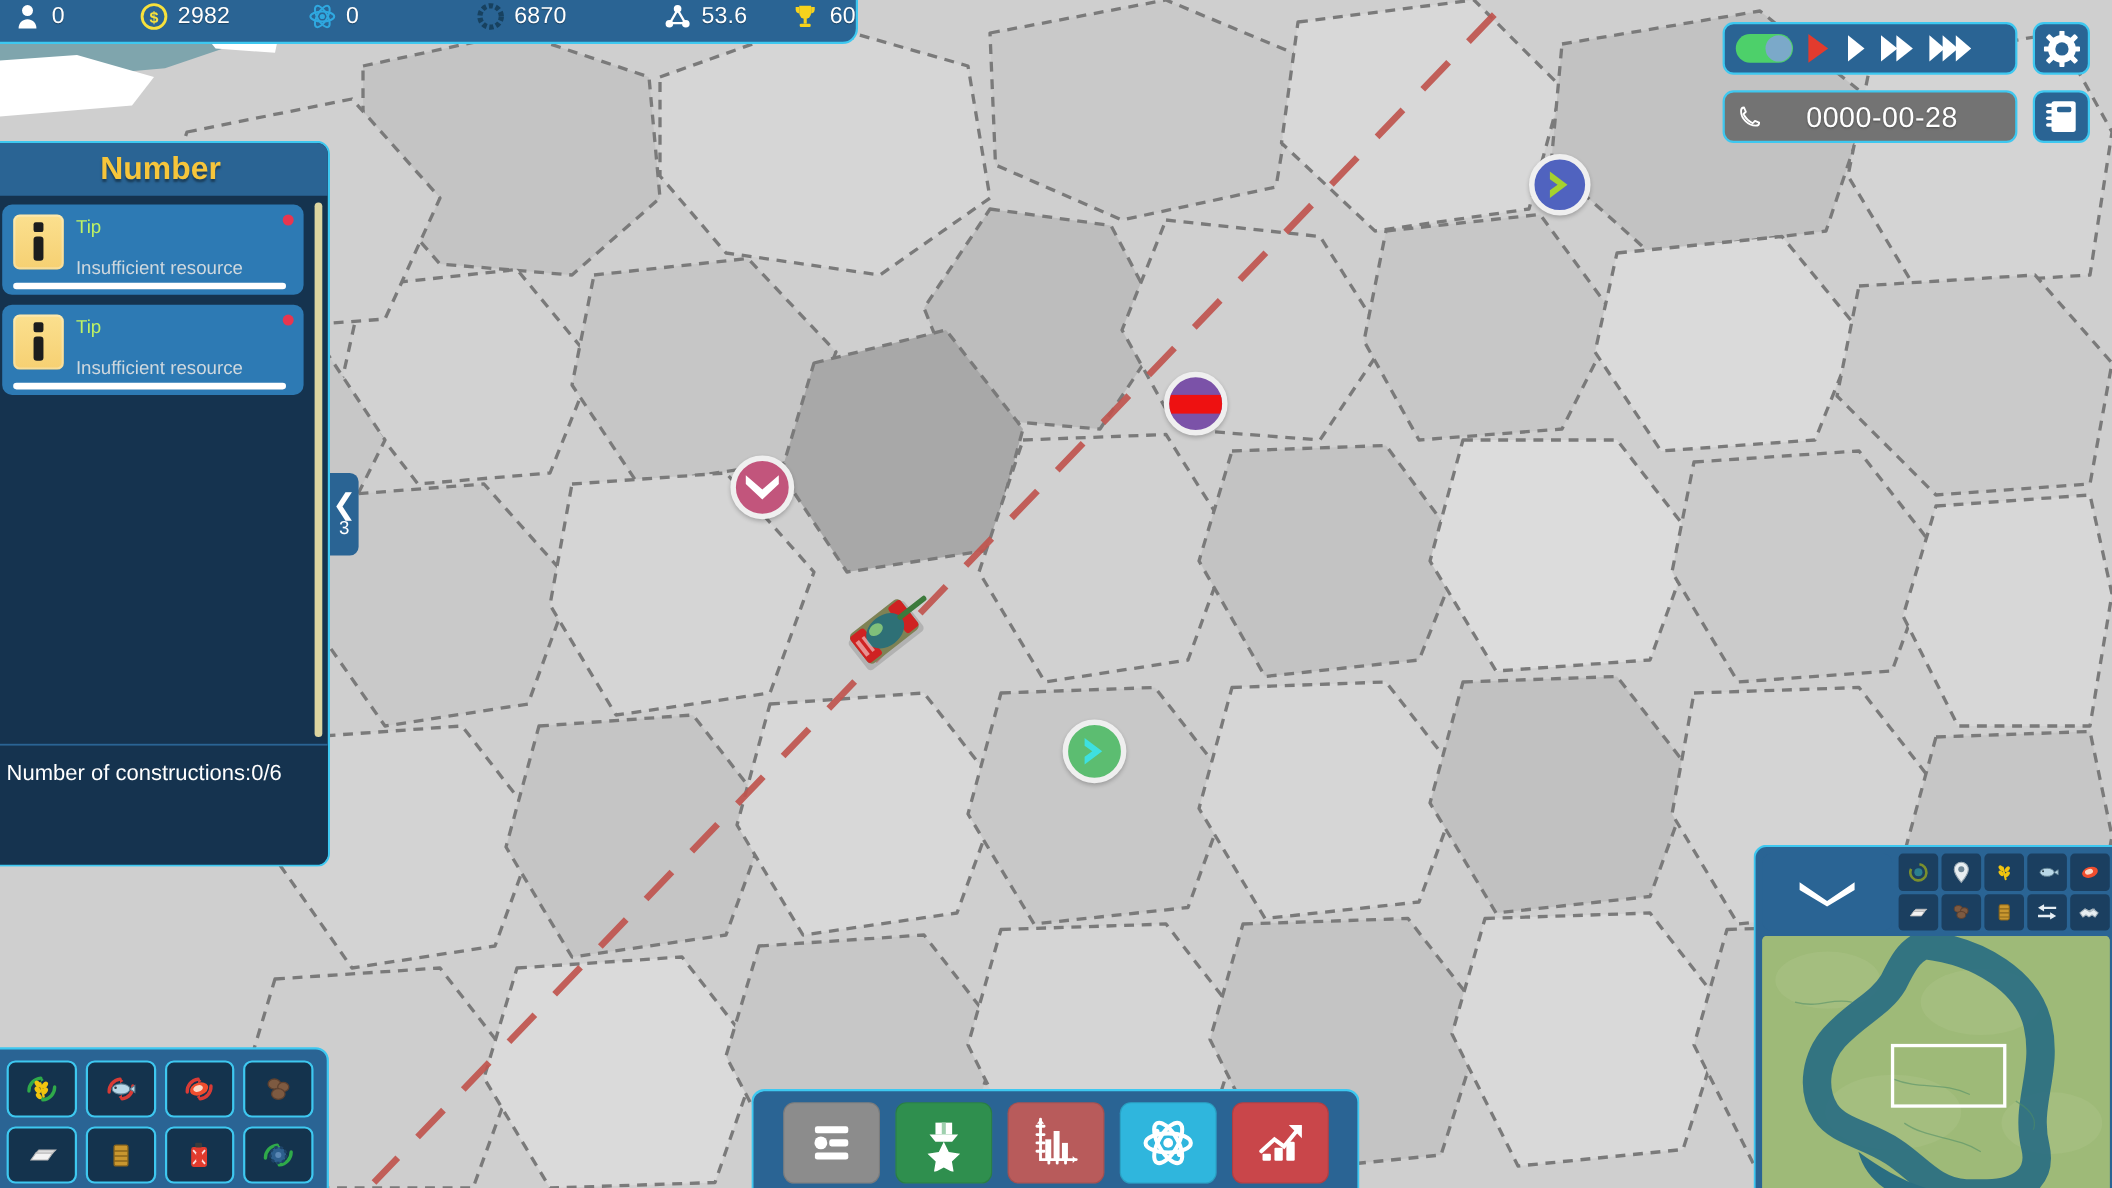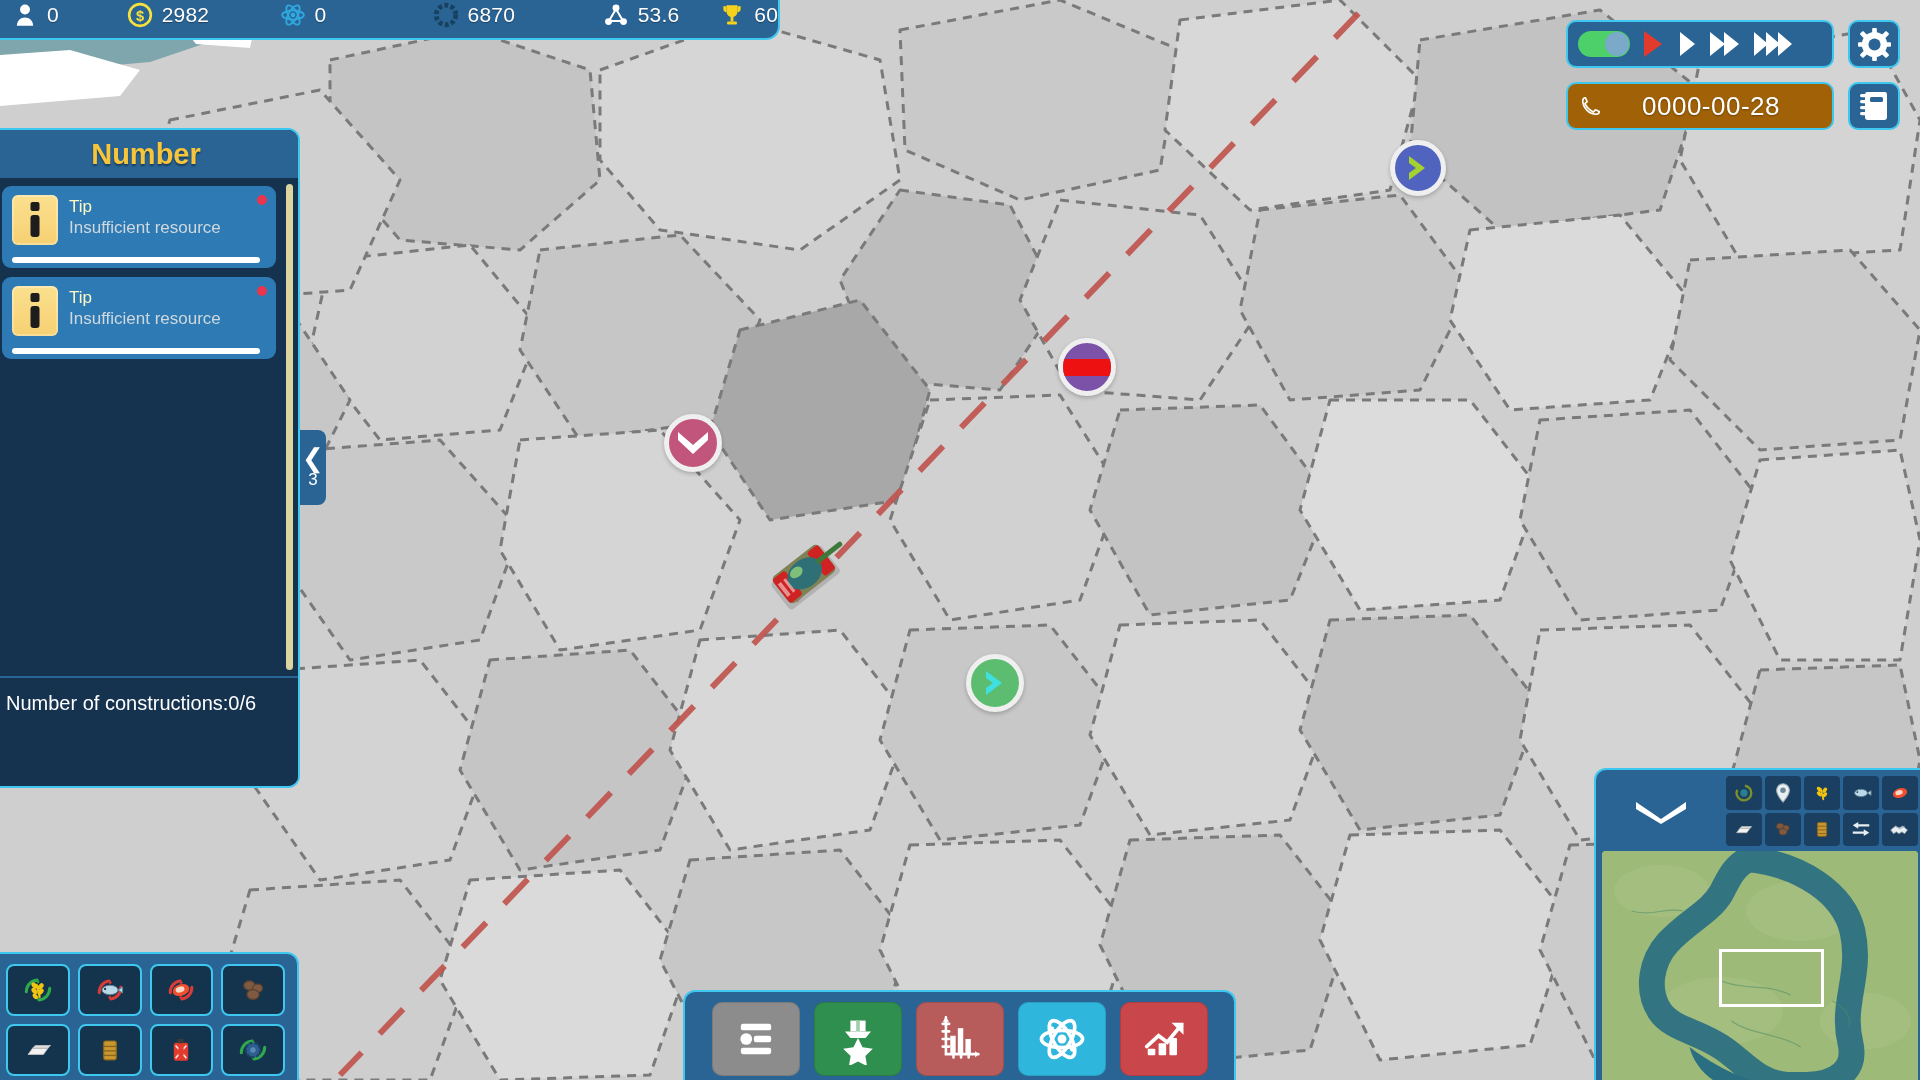--- a/index.html
+++ b/index.html
@@ -73,22 +73,22 @@
   }
   .msg-icon .dot {
     position:absolute; left:50%; top:7px; transform:translateX(-50%);
     width:9px; height:9px; border-radius:2px; background:#1d1d1d;
   }
   .msg-icon .bar {
     position:absolute; left:50%; top:20px; transform:translateX(-50%);
     width:9px; height:22px; border-radius:3px; background:#1d1d1d;
   }
   .msg-texts { padding-top:1px; }
-  .msg-title { color:#fef9c3; font-size:17px; line-height:21px; }
-  .msg-sub   { color:#cfd8de; font-size:17px; line-height:22px; }
+  .msg-title { color:#bef264; font-size:17px; line-height:21px; }
+  .msg-sub   { color:#cfd8de; font-size:17px; line-height:22px;margin-top:16px; }
   .msg-unread {
     position:absolute; right:9px; top:9px;
     width:10px; height:10px; border-radius:50%; background:#e8364f;
   }
   .msg-progress {
     position:absolute; left:10px; right:16px; bottom:5px;
     height:6px; border-radius:3px; background:#ffffff;
   }
   #msg-scroll-track {
     position:absolute; right:5px; top:6px; bottom:6px;
@@ -156,21 +156,21 @@
   #settings-button {
     position:absolute; right:20px; top:20px;
     width:52px; height:48px;
     background:#2a6494; border:2px solid #3ec8f0;
     border-radius:10px; z-index:40;
     display:flex; align-items:center; justify-content:center; cursor:pointer;
   }
   #date-panel {
     position:absolute; right:86px; top:82px;
     width:268px; height:48px;
-    background:#a16207; border:2px solid #3ec8f0;
+    background:#737373; border:2px solid #3ec8f0;
     border-radius:10px; z-index:40;
     display:flex; align-items:center; padding:0 12px;
   }
   #date-panel .date-text {
     flex:1; text-align:center; color:#fff; font-size:26px;
     letter-spacing:.5px; text-shadow:0 1px 2px rgba(0,0,0,.35);
   }
   #notebook-button {
     position:absolute; right:20px; top:82px;
     width:52px; height:48px;

